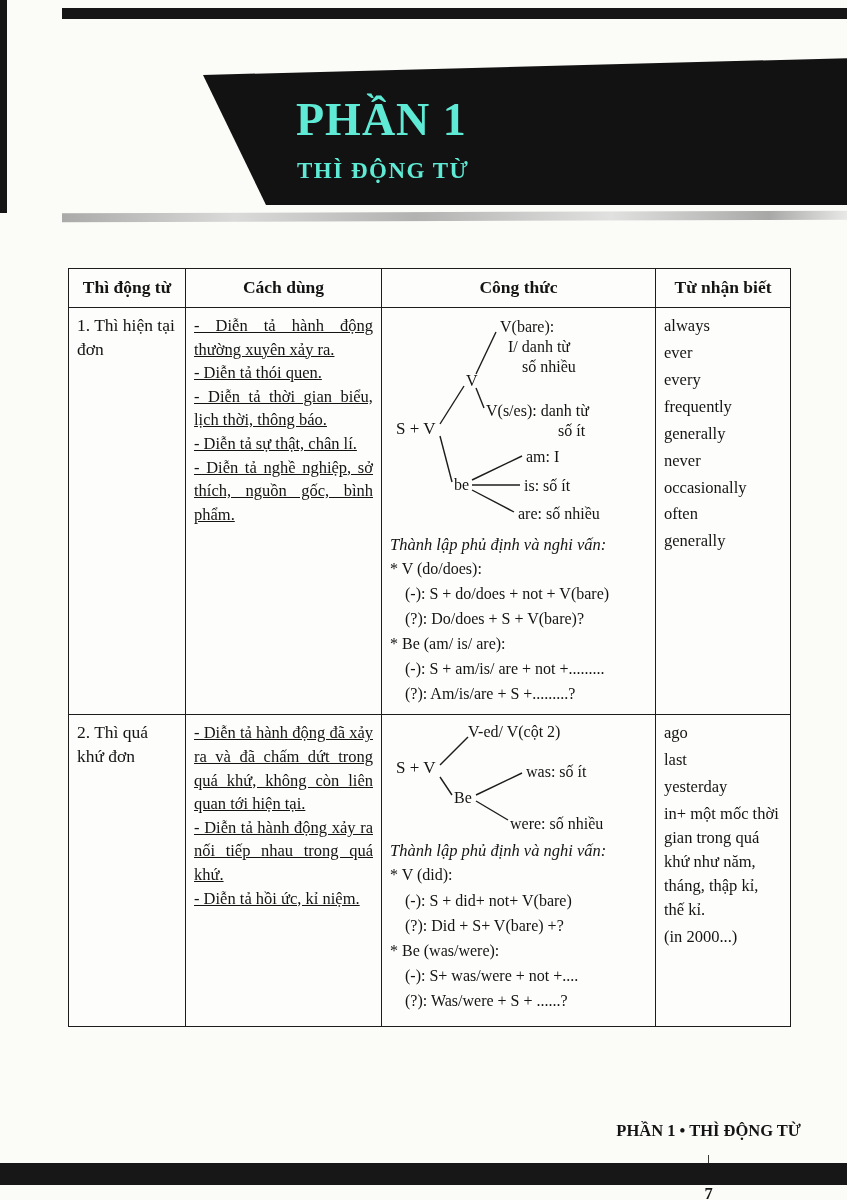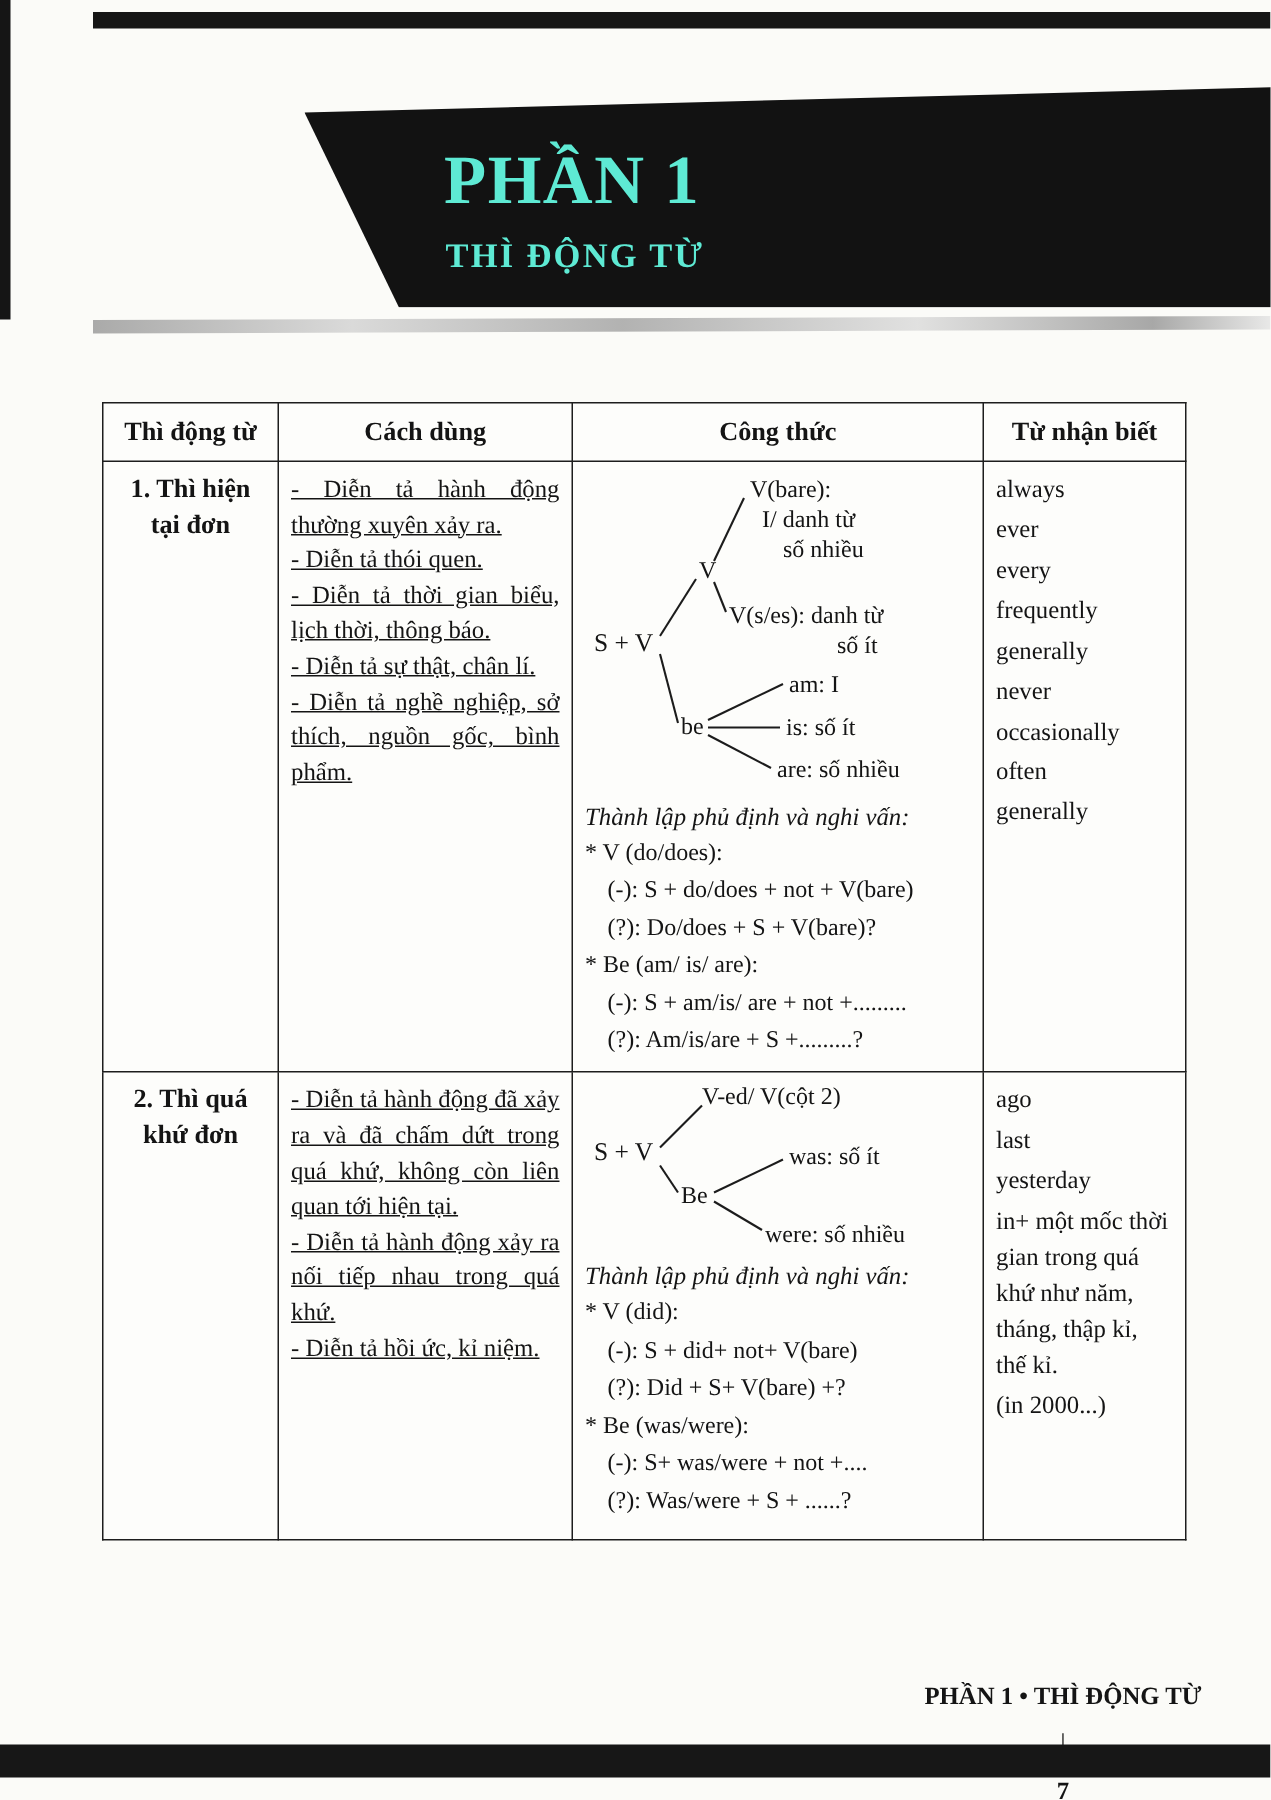--- a/index.html
+++ b/index.html
@@ -37,21 +37,21 @@
   
   table.gtable {
     position:absolute; left:68px; top:268px; width:722px;
     border-collapse:collapse; table-layout:fixed;
   }
   .gtable th, .gtable td { border:1.6px solid #1d1d1d; vertical-align:top; padding:6px 8px; background:#fdfdfb; }
   .gtable thead th { text-align:center; font-size:17.5px; font-weight:bold; padding:8px 2px; height:22px; }
   tr.row-present { height:405px; }
   tr.row-past    { height:312px; }
 
-  .tense-cell { font-weight:bold; font-size:17.5px; line-height:1.35;text-align:center; }
+  .tense-cell { font-weight:normal; font-size:17.5px; line-height:1.35; }
   .usage-cell p  { margin:0; text-align:justify; font-size:16.5px; line-height:1.43;text-decoration:underline; }
   .signal-cell p { margin:0 0 3px; font-size:16.5px; line-height:1.45; }
 
   .formula-cell { font-size:16px; }
   .diagram { position:relative; width:258px; }
   .diagram.d1 { height:215px; }
   .diagram.d2 { height:114px; }
   .diagram svg { position:absolute; left:0; top:0; }
   .diagram .n  { position:absolute; white-space:nowrap; font-size:16px; line-height:1.1; }
   .diagram .n.root { font-size:17px; }

